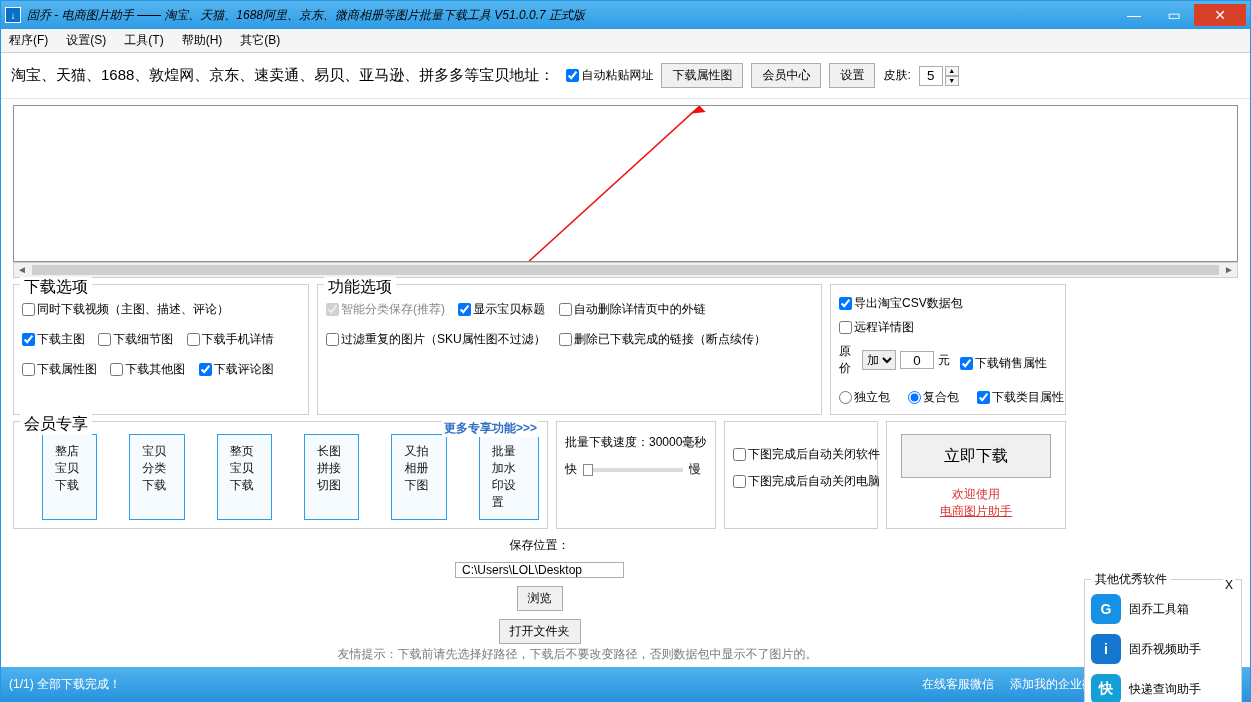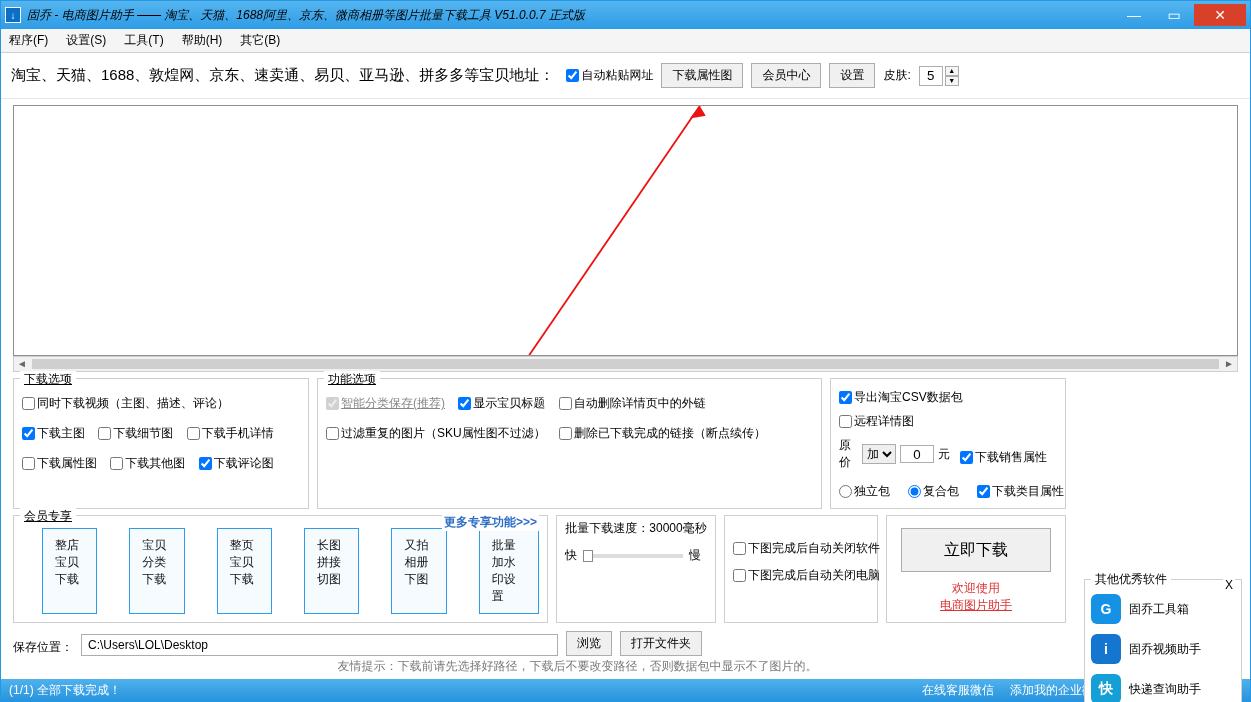--- a/index.html
+++ b/index.html
@@ -22,58 +22,58 @@
 .spinbtns { display: flex; flex-direction: column; }
 .spinbtns div { width: 14px; height: 10px; border: 1px solid #adadad; font-size: 7px; line-height: 8px; text-align: center; background: #f5f5f5; cursor: pointer; }
 .textarea-wrap { position: relative; flex: 1; padding: 6px 12px 0 12px; display: flex; flex-direction: column; }
 .textarea { flex: 1; border: 1px solid #8f8f8f; background: #fff; position: relative; }
 .scrollbar-h { height: 16px; border: 1px solid #cfcfcf; background: #f1f1f1; display: flex; margin-top: 0; }
 .scrollbar-h .sbtn { width: 16px; text-align: center; color: #666; font-size: 10px; line-height: 14px; }
 .scrollbar-h .thumb { flex: 1; background: #cfcfcf; margin: 2px; }
 .arrow-svg { position: absolute; left: 0; top: 0; width: 100%; height: 100%; pointer-events: none; }
 .opts-row { display: flex; gap: 8px; padding: 6px 12px 0 12px; }
 .group { border: 1px solid #cfcfcf; padding: 4px 8px 8px 8px; position: relative; }
-.group .legend { position: absolute; top: -8px; left: 6px; background: #fff; padding: 0 4px; font-size: 12px; text-decoration: underline; }
+.group .legend { position: absolute; top: -8px; left: 6px; background: #fff; padding: 0 4px; font-size: 16px; }
 .chk { display: inline-flex; align-items: center; gap: 2px; margin-right: 10px; margin-top: 6px; white-space: nowrap; }
 .chk input { margin: 0; }
 .g-dl { width: 296px; }
 .g-func { flex: 1; }
 .g-export { width: 236px; }
 .row2 { display: flex; gap: 8px; padding: 6px 12px 0 12px; align-items: stretch; }
 .g-vip { flex: 1; position: relative; }
 .vip-btns { display: flex; gap: 12px; margin-top: 8px; }
 .vip-btns .bigbtn { border: 1px solid #2e9ce6; background: #f5fbff; padding: 8px 12px; color: #111; cursor: pointer; font-size: 12px; margin-left: 20px; }
 .more-link { position: absolute; right: 8px; top: -2px; color: #2e6ec7; font-size: 12px; background:#fff; padding:0 2px;font-weight:bold; }
-.g-speed { width: 160px; padding: 4px 8px 8px 8px; text-align: center; }
+.g-speed { width: 160px; padding: 12px 8px 8px 8px; }
 .g-auto { width: 154px; padding-top: 18px; }
 .g-download { width: 180px; display: flex; flex-direction: column; align-items: center; justify-content: space-between; padding: 12px 8px 8px 8px; }
 .dlbtn { width: 150px; height: 44px; background: #f0f0f0; border: 1px solid #adadad; font-size: 16px; cursor: pointer; display:flex; align-items:center; justify-content:center; }
 .welcome { color: #d33; font-size: 12px; text-align: center; }
 .link-red { color: #d33; text-decoration: underline; font-size: 12px; }
-.row3 { display: flex; align-items: flex-end; gap: 8px; padding: 8px 12px 2px 12px; }
+.row3 { display: flex; align-items: center; gap: 8px; padding: 8px 12px 2px 12px; flex-direction: column; }
 .row3 .path { flex: .56; height: 22px; border: 1px solid #adadad; padding: 0 6px; background: #fff; font-size:12px; }
 .hint { color: #7a7a7a; font-size: 12px; padding: 0 12px 4px 88px; text-align: center; }
-.statusbar { height: 22px; background: linear-gradient(#4fb2ed,#2893dd); display: flex; align-items: center; padding: 0 8px; color: #fff; font-size: 12px; gap: 16px; }
+.statusbar { height: 34px; background: linear-gradient(#4fb2ed,#2893dd); display: flex; align-items: center; padding: 0 8px; color: #fff; font-size: 12px; gap: 16px; }
 .statusbar .spacer { flex: 1; }
 .sidebar { position: absolute; right: 8px; top: 480px; width: 158px; border: 1px solid #cfcfcf; padding: 4px 6px 8px 6px; background:#fff; }
 .sidebar .legend { position: absolute; top: -9px; left: 6px; background: #fff; padding: 0 4px; font-size: 12px; }
 .sidebar .closex { position: absolute; top: -2px; right: 6px; font-size: 12px; cursor: pointer; background:#fff; padding:0 2px; }
 .side-item { display: flex; align-items: center; gap: 8px; margin-top: 10px; cursor: pointer; }
 .side-item .ico { width: 30px; height: 30px; border-radius: 6px; display: flex; align-items: center; justify-content: center; color: #fff; font-weight: bold; font-size: 14px; }
 .slider { width: 100px; height: 4px; background: #dcdcdc; position: relative; display: inline-block; vertical-align: middle; }
 .slider .sthumb { position: absolute; left: 0; top: -4px; width: 10px; height: 12px; background: #fff; border: 1px solid #888; }
 .small-in { width: 34px; height: 18px; border: 1px solid #adadad; text-align: center; }
 .sel { height: 20px; border: 1px solid #adadad; font-size: 12px; }
 .flexcol { display: flex; flex-direction: column; gap: 4px; }
 .subrow { margin-top: 6px; }
 .main-area { position: relative; display: flex; flex-direction: column; flex: 1; }
 .left-col { flex:1; display:flex; flex-direction:column; }
 .content-cols { display:flex; flex:1; }
 .rt-pad { width: 172px; }
-.dim { color:#888;text-decoration:underline; }
+.dim { color:#888; }
 </style>
 </head>
 <body>
 
 <div class="window">
   <div class="titlebar">
     <span class="app-icon">↓</span>
     <span class="title">固乔 - 电商图片助手 —— 淘宝、天猫、1688阿里、京东、微商相册等图片批量下载工具 V51.0.0.7 正式版</span>
     <div class="winbtns">
       <div class="winbtn">—</div>

